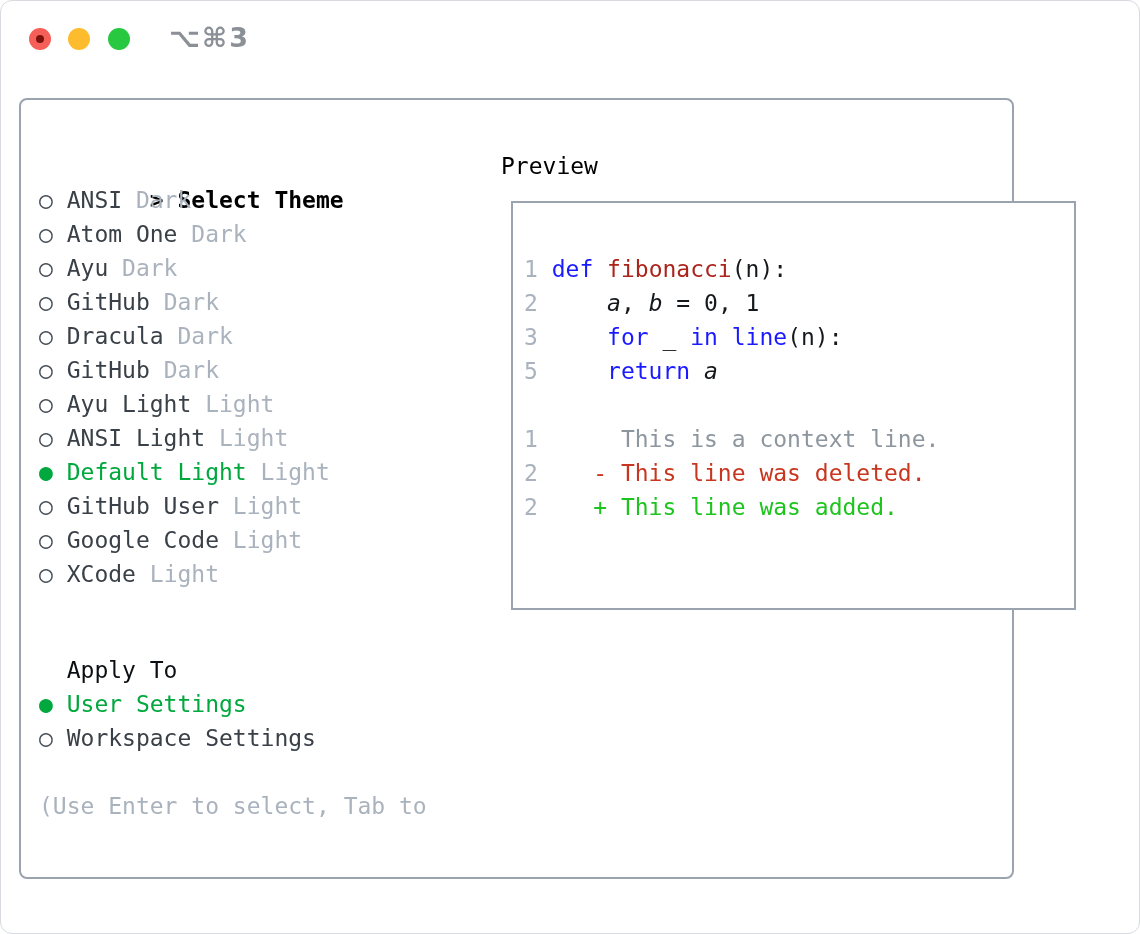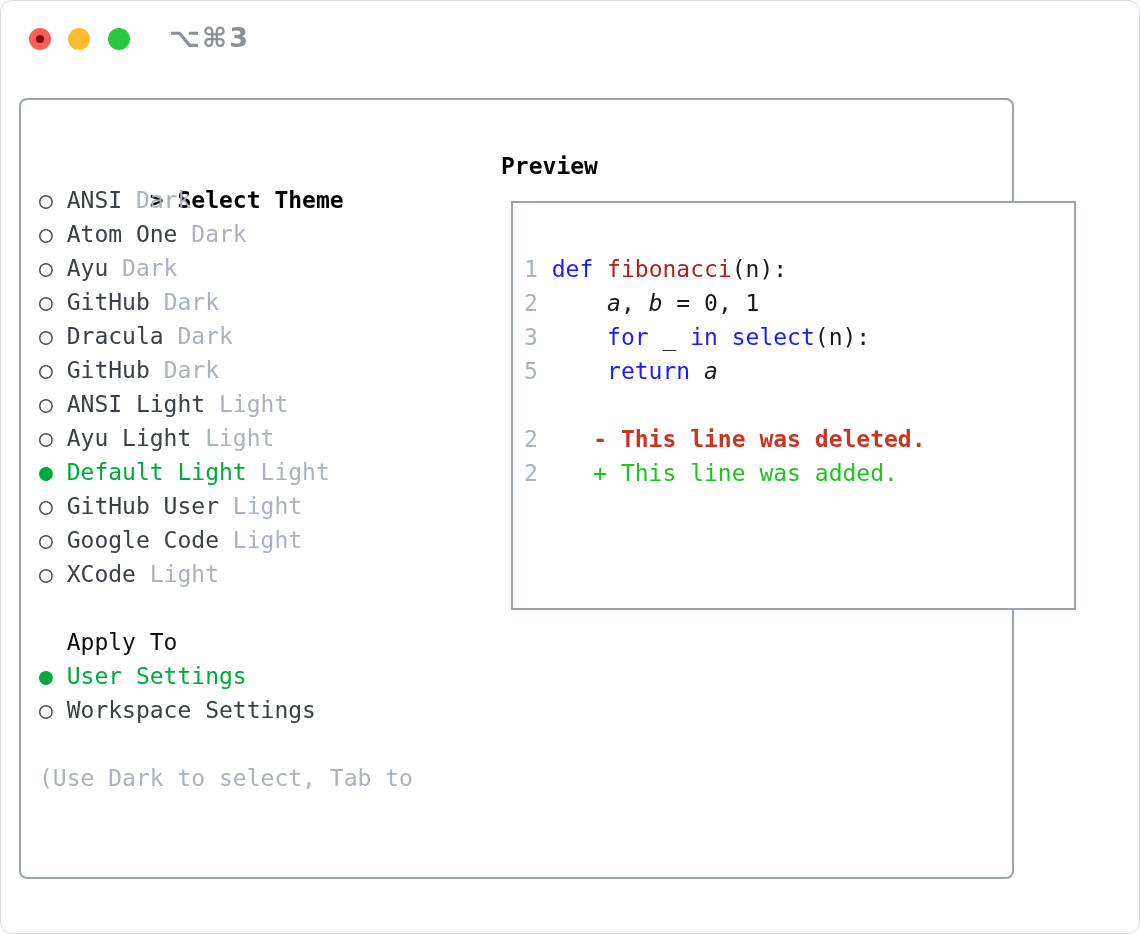--- a/index.html
+++ b/index.html
@@ -55,38 +55,38 @@
   
   .left-col{position:absolute;left:18px;top:49px;}
   .marker{display:inline-block;width:2ch;color:var(--marker-gray);}
   .marker.sel{color:var(--accent-green);}
   .marker.caret{color:#000;font-weight:bold;}
   .picker-title{color:#000;font-weight:bold;}
   .theme-name{color:var(--item-text);}
   .theme-name.sel{color:var(--accent-green);}
   .variant{color:var(--muted);}
   .spacer{height:34px;}
-  .apply-title{color:var(--title-text);padding-left:2ch;}
+  .apply-title{color:var(--title-text);padding-left:2ch;margin-top:28px;}
   .option-name{color:var(--item-text);}
   .option-name.sel{color:var(--accent-green);}
   .hint{color:var(--muted);}
   
-  .preview-title{position:absolute;left:480px;top:49px;font-size:23px;line-height:34px;font-weight:bold;color:#000;}
+  .preview-title{position:absolute;left:480px;top:49px;font-size:23px;line-height:34px;font-weight:normal;color:#000;}
   .preview-box{
     position:absolute;left:490px;top:101px;width:565px;height:409px;
     border:2px solid var(--border);background:#fff;
     padding:49px 0 0 11px;overflow:hidden;
   }
   .num{display:inline-block;width:2ch;color:var(--line-number);}
   .tok-keyword{color:var(--keyword-blue);}
   .tok-function{color:var(--function-red);}
   .tok-code{color:var(--code-text);}
   .tok-var{color:var(--code-text);font-style:italic;}
   .tok-context{color:var(--context-gray);}
-  .tok-del{color:var(--deleted-red);font-weight:bold;}
+  .tok-del{color:var(--deleted-red);}
   .tok-add{color:var(--added-green);}
 </style>
 </head>
 <body>
 
 <div class="window">
 
   <div>
     <div class="traffic close" id="btn-close" style="background: rgb(246, 95, 87);">
       <span class="edited-dot" id="btn-close-dot" style="background: rgb(125, 18, 13);"></span>
@@ -103,50 +103,51 @@
         <span class="marker caret">&gt;</span><span class="picker-title">Select Theme</span>
       </div>
 
       <div id="theme-list">
           <div class="line"><span class="marker">○</span><span class="theme-name">ANSI</span><span class="variant"> Dark</span></div>
           <div class="line"><span class="marker">○</span><span class="theme-name">Atom One</span><span class="variant"> Dark</span></div>
           <div class="line"><span class="marker">○</span><span class="theme-name">Ayu</span><span class="variant"> Dark</span></div>
           <div class="line"><span class="marker">○</span><span class="theme-name">GitHub</span><span class="variant"> Dark</span></div>
           <div class="line"><span class="marker">○</span><span class="theme-name">Dracula</span><span class="variant"> Dark</span></div>
           <div class="line"><span class="marker">○</span><span class="theme-name">GitHub</span><span class="variant"> Dark</span></div>
+          <div class="line"><span class="marker">○</span><span class="theme-name">Ayu Light</span><span class="variant"> Light</span></div>
           <div class="line"><span class="marker">○</span><span class="theme-name">ANSI Light</span><span class="variant"> Light</span></div>
-          <div class="line"><span class="marker">○</span><span class="theme-name">Ayu Light</span><span class="variant"> Light</span></div>
           <div class="line"><span class="marker sel">●</span><span class="theme-name sel">Default Light</span><span class="variant"> Light</span></div>
           <div class="line"><span class="marker">○</span><span class="theme-name">GitHub User</span><span class="variant"> Light</span></div>
           <div class="line"><span class="marker">○</span><span class="theme-name">Google Code</span><span class="variant"> Light</span></div>
           <div class="line"><span class="marker">○</span><span class="theme-name">XCode</span><span class="variant"> Light</span></div>
         </div>
 
       <div class="spacer"></div>
 
       <div class="line apply-title">Apply To</div>
       <div id="apply-list">
           <div class="line"><span class="marker sel">●</span><span class="option-name sel">User Settings</span></div>
           <div class="line"><span class="marker">○</span><span class="option-name">Workspace Settings</span></div>
         </div>
 
       <div class="spacer"></div>
 
       <div id="hint">
-          <div class="line hint">(Use Dark to select, Tab to</div>
+          <div class="line hint">(Use Enter to select, Tab to</div>
         </div>
     </div>
 
     <div class="preview-title">Preview</div>
     <div class="preview-box">
       <div id="preview-code">
           <div class="line"><span class="num">1</span><span class="tok-keyword">def</span><span class="tok-code"> </span><span class="tok-function">fibonacci</span><span class="tok-code">(n):</span></div>
           <div class="line"><span class="num">2</span><span class="tok-code">    </span><span class="tok-var">a</span><span class="tok-code">, </span><span class="tok-var">b</span><span class="tok-code"> = 0, 1</span></div>
-          <div class="line"><span class="num">3</span><span class="tok-code">    </span><span class="tok-keyword">for</span><span class="tok-code"> _ </span><span class="tok-keyword">in</span><span class="tok-code"> </span><span class="tok-keyword">select</span><span class="tok-code">(n):</span></div>
+          <div class="line"><span class="num">3</span><span class="tok-code">    </span><span class="tok-keyword">for</span><span class="tok-code"> _ </span><span class="tok-keyword">in</span><span class="tok-code"> </span><span class="tok-keyword">line</span><span class="tok-code">(n):</span></div>
           <div class="line"><span class="num">5</span><span class="tok-code">    </span><span class="tok-keyword">return</span><span class="tok-code"> </span><span class="tok-var">a</span></div>
           <div class="line"><span class="num"></span></div>
+          <div class="line"><span class="num">1</span><span class="tok-context">     This is a context line.</span></div>
           <div class="line"><span class="num">2</span><span class="tok-del">   - This line was deleted.</span></div>
           <div class="line"><span class="num">2</span><span class="tok-add">   + This line was added.</span></div>
         </div>
     </div>
 
   </div>
 </div>
 
 </body></html>

